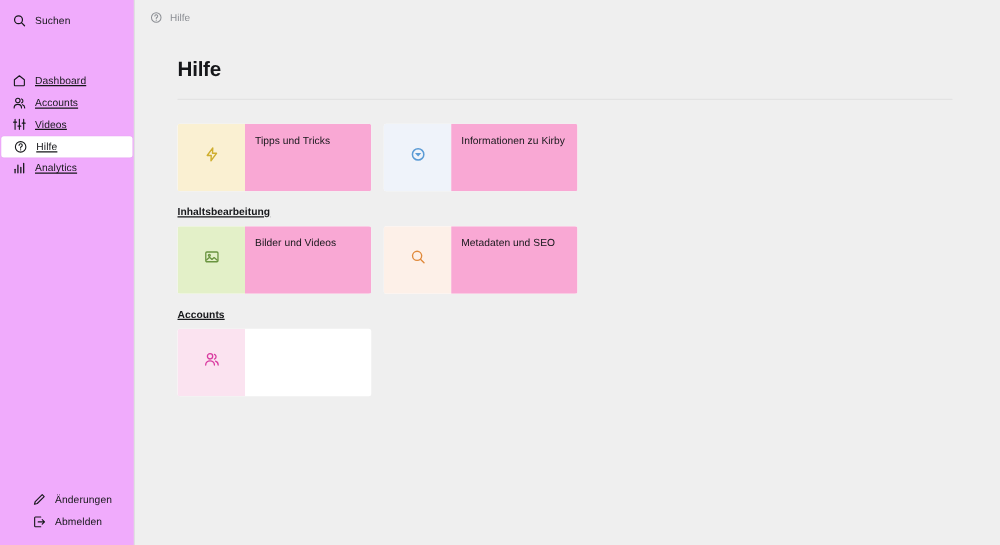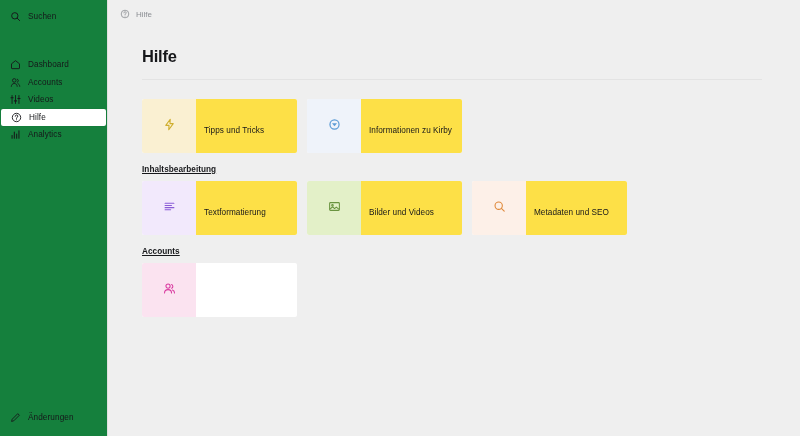--- a/index.html
+++ b/index.html
@@ -8,21 +8,21 @@
     font-family: "Liberation Sans", sans-serif;
     background: #efefef;
     overflow: hidden;
   }
   .app { display: flex; width: 800px; height: 436px; }
 
   
   .sidebar {
     width: 108px;
     height: 436px;
-    background: #15803d;
+    background: #f0abfc;
     border-right: 1px solid #e0e0e0;
     display: flex;
     flex-direction: column;
     position: relative;
     flex: 0 0 108px;
   }
   .nav-row {
     display: flex;
     align-items: center;
     gap: 7px;
@@ -31,30 +31,30 @@
     color: #16171a;
     font-size: 8.2px;
     letter-spacing: .1px;
     white-space: nowrap;
     cursor: pointer;
   }
   .nav-row .ic { width: 11px; height: 11px; flex: 0 0 11px; display: flex; align-items: center; justify-content: center; }
   .nav-row .ic svg { display: block; }
   .search-row { margin-top: 7px; margin-bottom: 0; }
   .nav-main { margin-top: 31px; display: flex; flex-direction: column; gap: 0px; }
-  .nav-main .nav-row { height: 17.5px; }
+  .nav-main .nav-row { height: 17.5px; text-decoration: underline; }
   .nav-row.active {
     background: #ffffff;
     border-radius: 2px;
     margin: 0 1px;
     box-shadow: 0 0 0 0.5px rgba(0,0,0,0.04);
   }
   .nav-bottom {
     position: absolute;
-    left: 0; right: 1px; bottom: 10px;
+    left: 16px; right: 1px; bottom: 10px;
     display: flex; flex-direction: column;
   }
   .nav-bottom .nav-row { height: 17.5px; }
 
   
   .main {
     flex: 1 1 auto;
     height: 436px;
     background: #efefef;
     position: relative;
@@ -110,22 +110,22 @@
   }
   .card-icon {
     width: 54px;
     flex: 0 0 54px;
     display: flex;
     align-items: center;
     justify-content: center;
   }
   .card-body {
     flex: 1 1 auto;
-    background: #fde047;
-    padding: 20px 8px 0 8px;
+    background: #f9a8d4;
+    padding: 3px 8px 0 8px;
   }
   .card-title {
     font-size: 8.2px;
     color: #16171a;
     line-height: 1.2;
     letter-spacing: .05px;
   }
 </style>
 </head>
 <body>
@@ -211,20 +211,29 @@
       <div class="nav-row">
         <span class="ic">
           <svg width="11" height="11" viewBox="0 0 16 16" fill="none" stroke="#16171a" stroke-width="1.3" stroke-linejoin="round">
             <path d="M11.3 2.4l2.3 2.3L5.5 12.8 2.3 13.7l.9-3.2z"></path>
           </svg>
         </span>
         <span>Änderungen</span>
       </div>
 
 
+      <div class="nav-row">
+        <span class="ic">
+          <svg width="11" height="11" viewBox="0 0 16 16" fill="none" stroke="#16171a" stroke-width="1.3" stroke-linecap="round" stroke-linejoin="round">
+            <path d="M9.6 2.4H3.4a.9.9 0 0 0-.9.9v9.4a.9.9 0 0 0 .9.9h6.2"></path>
+            <path d="M11.3 5.4L14 8l-2.7 2.6M6.6 8H13.7"></path>
+          </svg>
+        </span>
+        <span>Abmelden</span>
+      </div>
 
     </div>
   </aside>
 
   <main class="main">
 
     <div class="breadcrumb">
       <span class="ic">
         <svg width="10" height="10" viewBox="0 0 16 16" fill="none" stroke="#8b8e93" stroke-width="1.3">
           <circle cx="8" cy="8" r="6.1"></circle>
@@ -272,35 +281,20 @@
             </span>
           </a>
 
         </div>
       </section>
 
       <section class="section">
         <div class="section-label">Inhaltsbearbeitung</div>
         <div class="card-row">
 
-          <a class="card">
-            <span class="card-icon" style="background:#f2e9fc">
-              <span>
-                <svg width="13" height="13" viewBox="0 0 16 16" fill="none" stroke="#8b5cd6" stroke-width="1.3" stroke-linecap="round">
-                  <line x1="2.6" y1="4" x2="13.4" y2="4"></line>
-                  <line x1="2.6" y1="6.7" x2="10.4" y2="6.7"></line>
-                  <line x1="2.6" y1="9.4" x2="13.4" y2="9.4"></line>
-                  <line x1="2.6" y1="12.1" x2="9.4" y2="12.1"></line>
-                </svg>
-              </span>
-            </span>
-            <span class="card-body">
-              <span class="card-title">Textformatierung</span>
-            </span>
-          </a>
 
           <a class="card">
             <span class="card-icon" style="background:#e3f0c8">
               <span>
                 <svg width="13" height="13" viewBox="0 0 16 16" fill="none" stroke="#6a9440" stroke-width="1.3">
                   <rect x="2" y="3.2" width="12" height="9.6" rx="1.1"></rect>
                   <circle cx="5.5" cy="6.4" r=".95"></circle>
                   <path d="M2.4 11.3l3.3-3 2.4 2.2 2.1-1.8 3.4 2.9" stroke-linejoin="round"></path>
                 </svg>
               </span>

